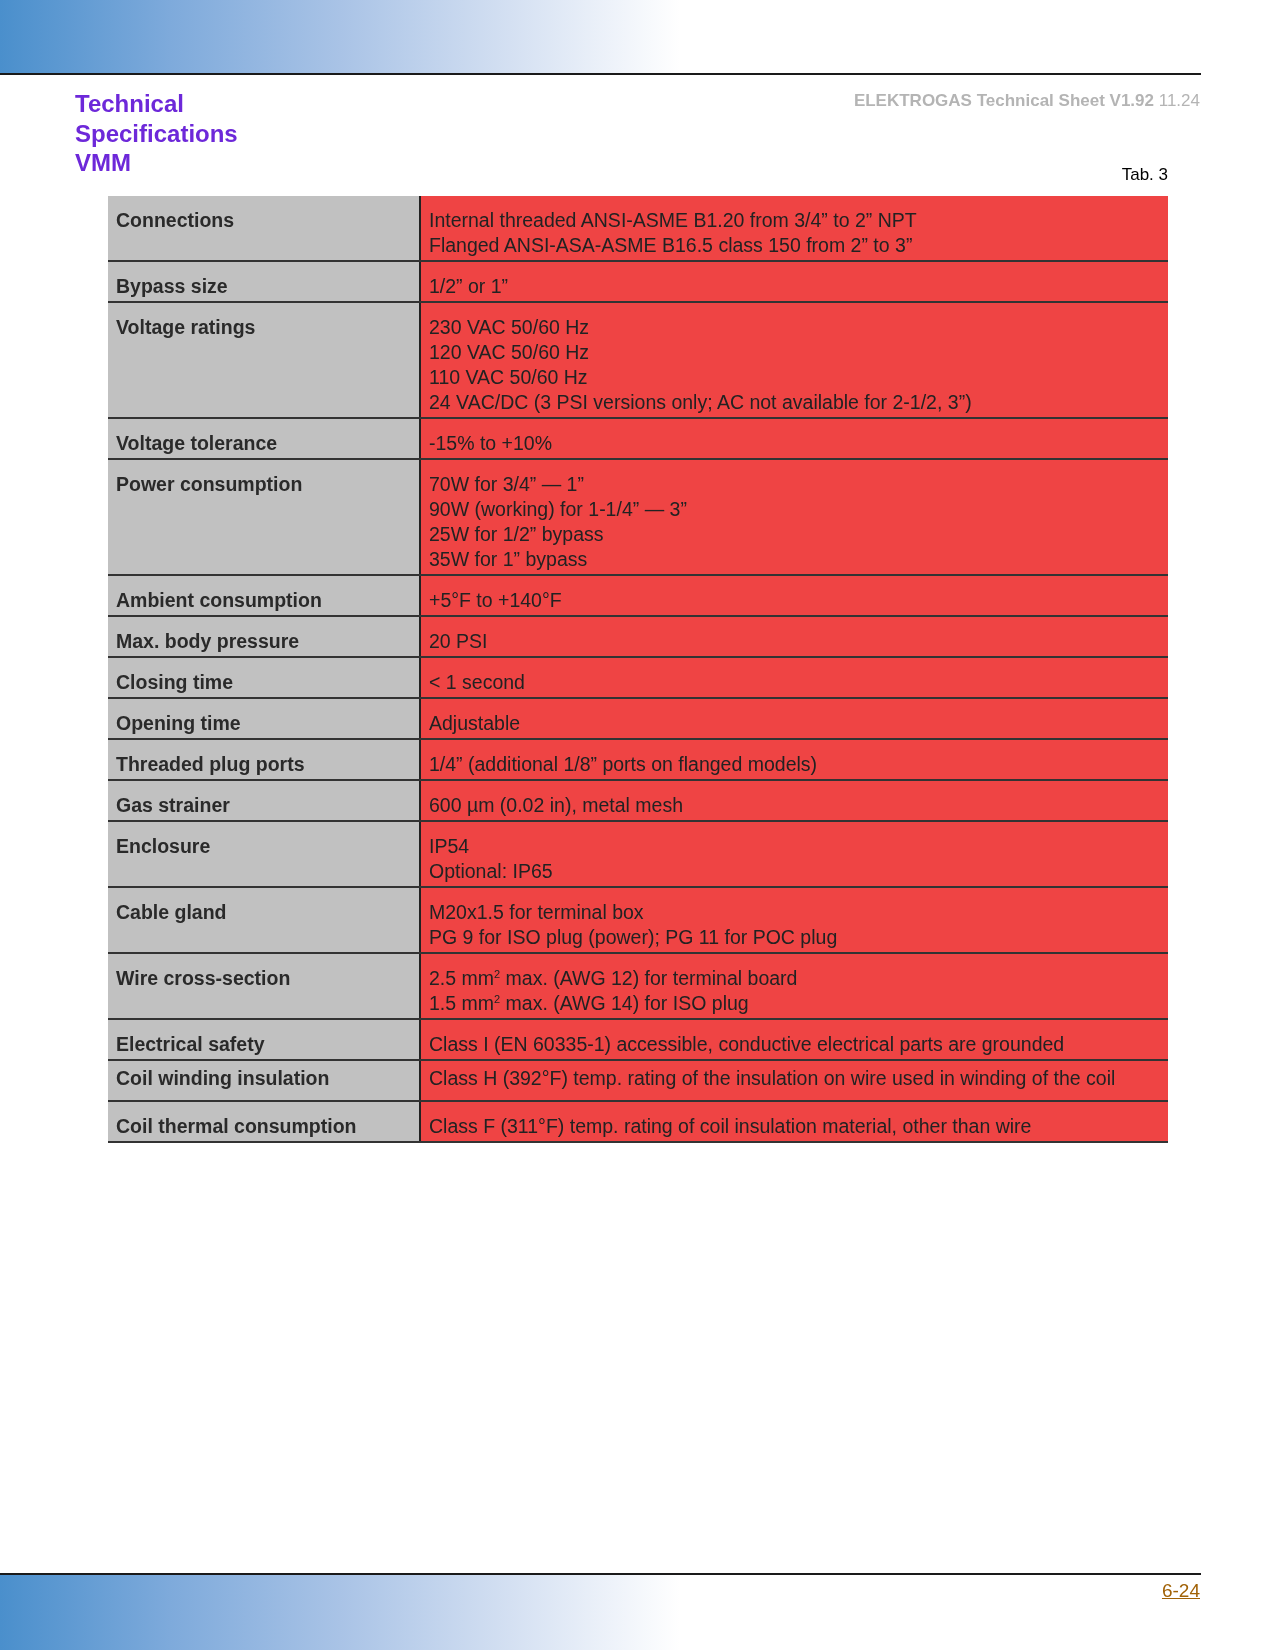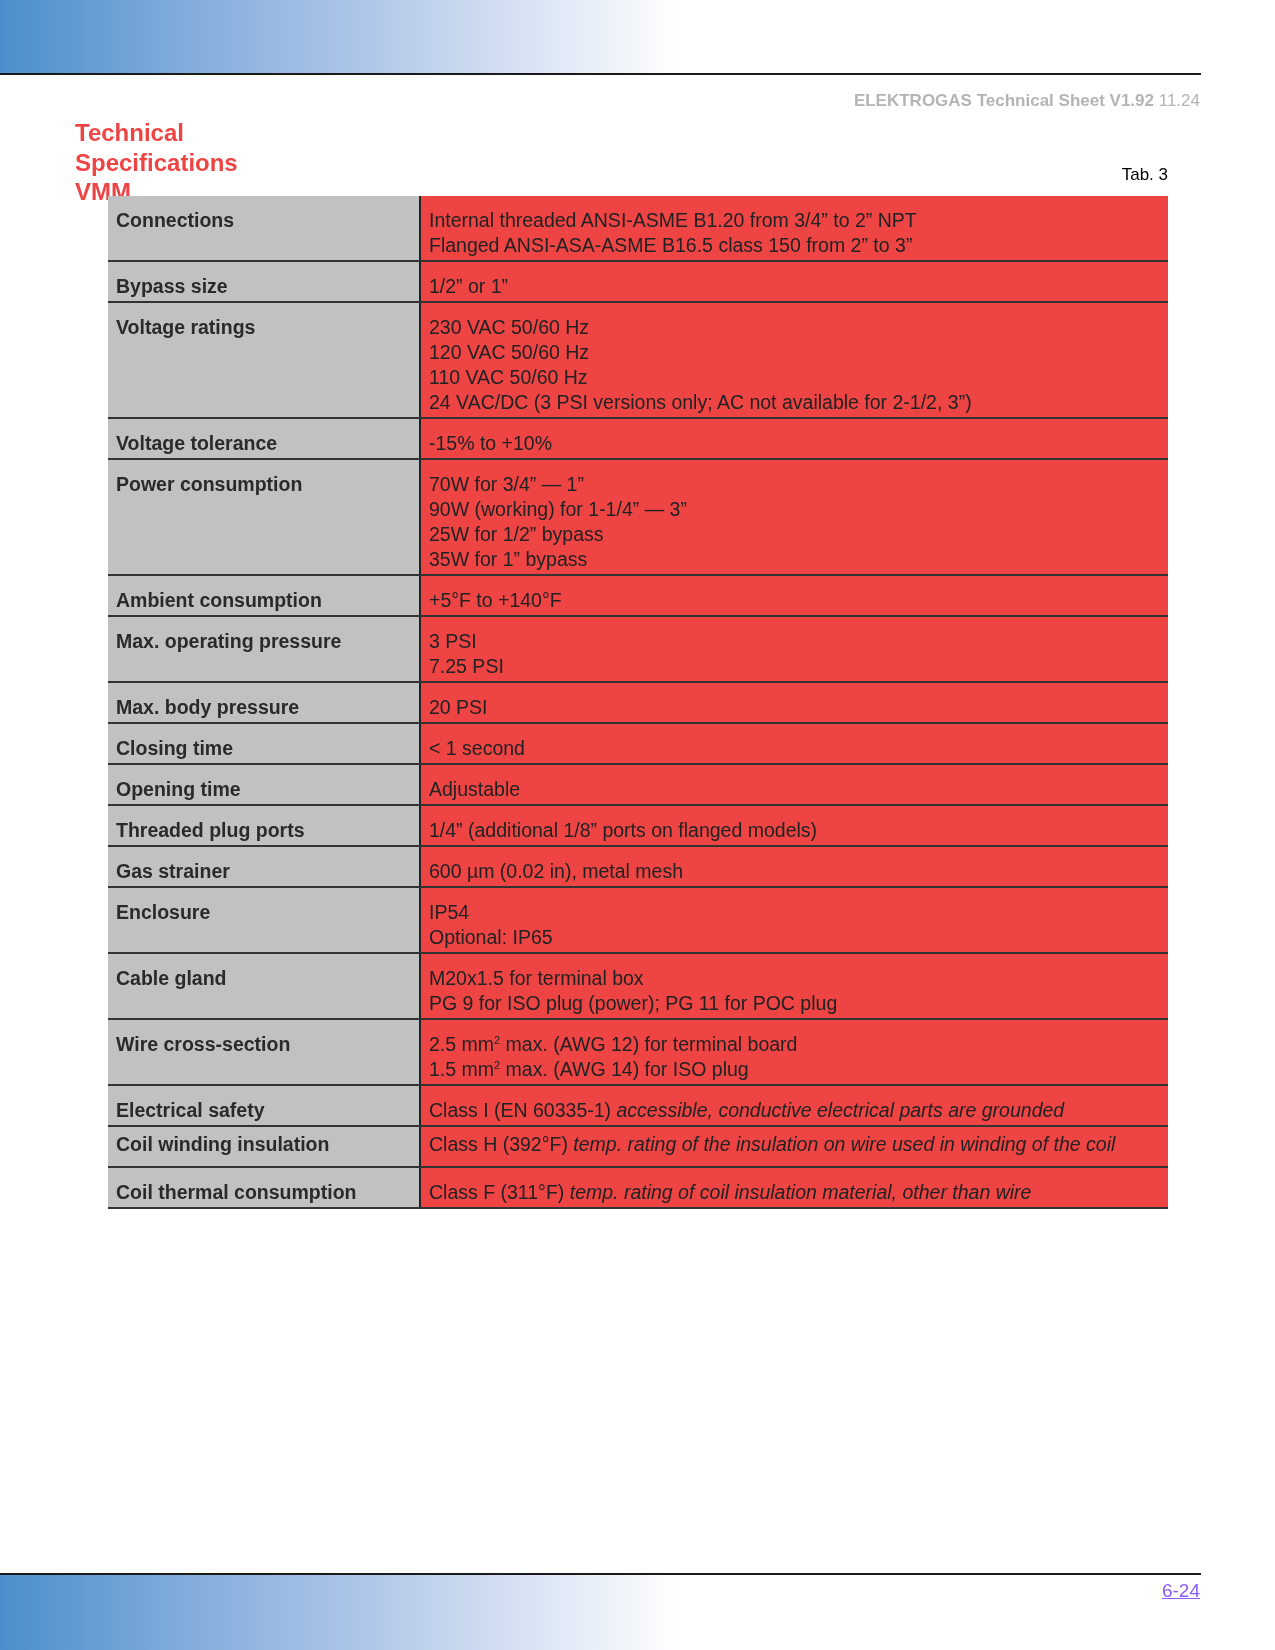--- a/index.html
+++ b/index.html
@@ -13,50 +13,50 @@
   }
   .header-line {
     position: absolute; left: 0; top: 73px; width: 1201px; height: 2px; background: #1a1a1a;
   }
   .header-text {
     position: absolute; right: 75px; top: 51px; font-size: 17px; color: #b4b4b4; margin-top: 40px;
   }
   .header-text .bold { font-weight: bold; }
   .page-title {
     position: absolute; left: 75px; top: 89px; font-size: 24px; font-weight: bold;
-    line-height: 29.5px; color: #ef4444; margin-top: 29px;
+    line-height: 29.5px; color: #6d28d9;
   }
   .tab-label {
     position: absolute; right: 107px; top: 165px; font-size: 17px; color: #000000;
   }
   table.spec {
     position: absolute; left: 108px; top: 196px; width: 1060px;
     border-collapse: collapse; font-size: 19.5px;
   }
   table.spec td {
     vertical-align: top; padding: 12px 8px 2px 8px; line-height: 25px;
     border-bottom: 2px solid #333;
   }
   table.spec td.label {
     width: 295px; background: #c1c1c1; font-weight: bold; color: #2a2a2a;
     border-right: 2px solid #222;
   }
   table.spec td.value { color: #222; background: #ef4444; }
   table.spec tr.tall td { padding-top: 5px; padding-bottom: 9px; }
-  .it { font-style: italic; }
+  .it { }
   sup { font-size: 11px; vertical-align: 7px; line-height: 0; }
   .footer-band {
     position: absolute; left: 0; top: 1575px; width: 680px; height: 75px;
     background: linear-gradient(to right, #4a8fcc 0%, #7eaadb 25%, #a9c3e6 50%, #d4e0f2 75%, #ffffff 100%);
   }
   .footer-line {
     position: absolute; left: 0; top: 1573px; width: 1201px; height: 2px; background: #1a1a1a;
   }
   .page-number {
-    position: absolute; right: 75px; top: 1580px; font-size: 19px; color: #8b5cf6; text-decoration: underline;
+    position: absolute; right: 75px; top: 1580px; font-size: 19px; color: #a16207; text-decoration: underline;
   }
 </style>
 </head>
 <body>
 
 <div class="header-band"></div>
 <div class="header-line"></div>
 <div class="header-text">
   <span class="bold">ELEKTROGAS Technical Sheet V1.92</span>
   <span>11.24</span>
@@ -106,27 +106,20 @@
         <div>70W for 3/4” — 1”</div>
         <div>90W (working) for 1-1/4” — 3”</div>
         <div>25W for 1/2” bypass</div>
         <div>35W for 1” bypass</div>
       </td>
     </tr>
     <tr>
       <td class="label">Ambient consumption</td>
       <td class="value">
         <div>+5°F to +140°F</div>
-      </td>
-    </tr>
-    <tr>
-      <td class="label">Max. operating pressure</td>
-      <td class="value">
-        <div>3 PSI</div>
-        <div>7.25 PSI</div>
       </td>
     </tr>
     <tr>
       <td class="label">Max. body pressure</td>
       <td class="value">
         <div>20 PSI</div>
       </td>
     </tr>
     <tr>
       <td class="label">Closing time</td>

